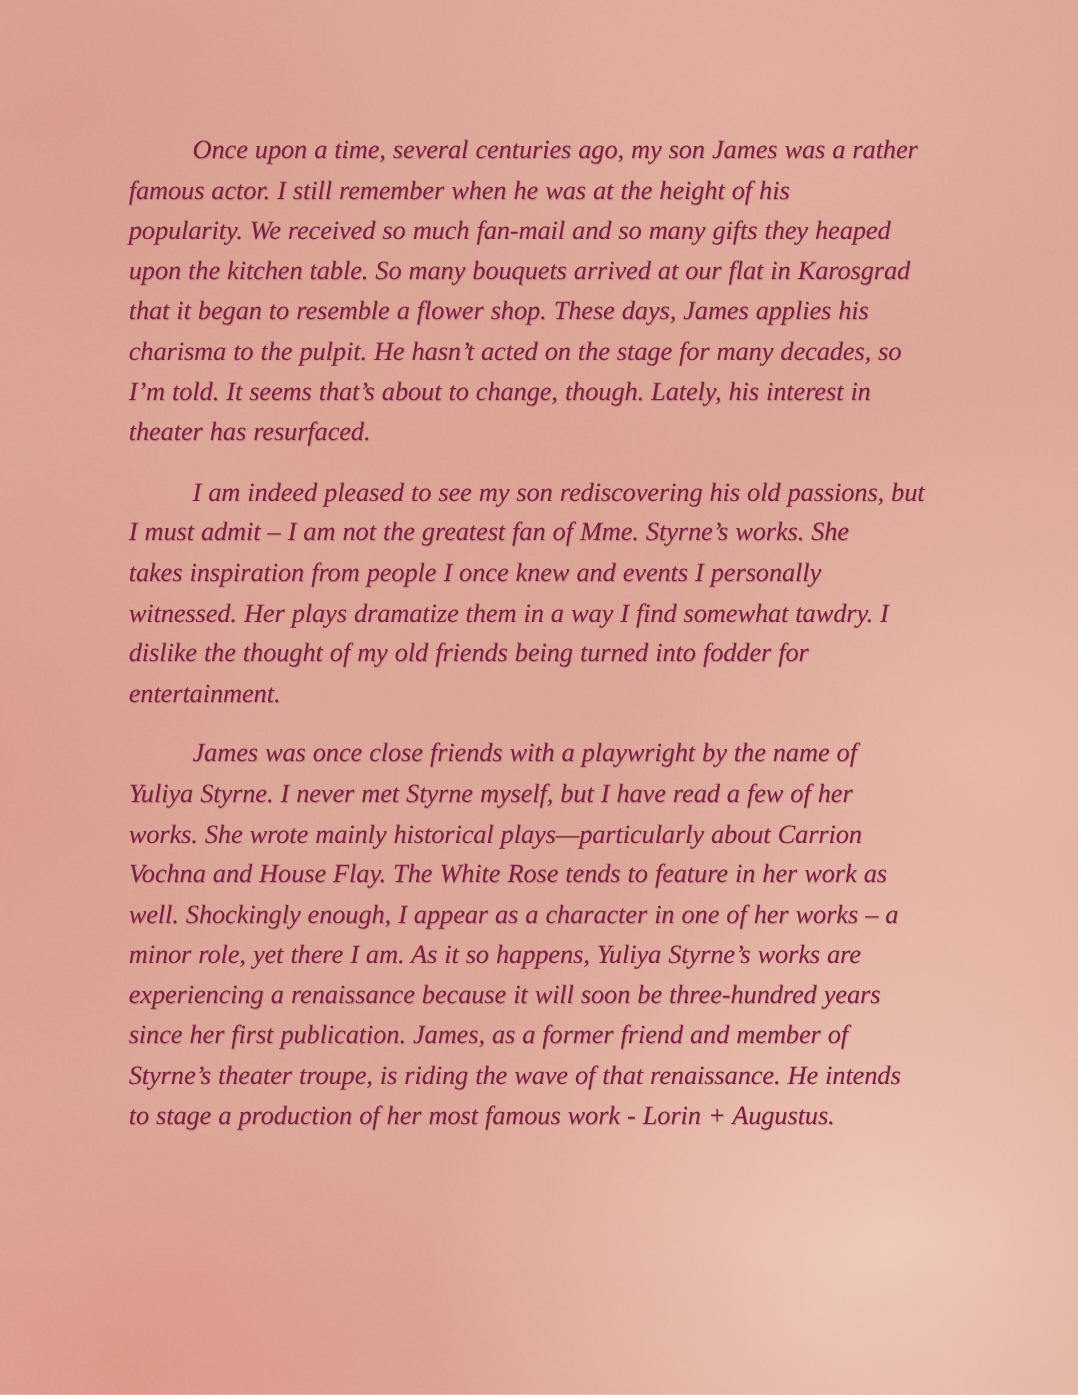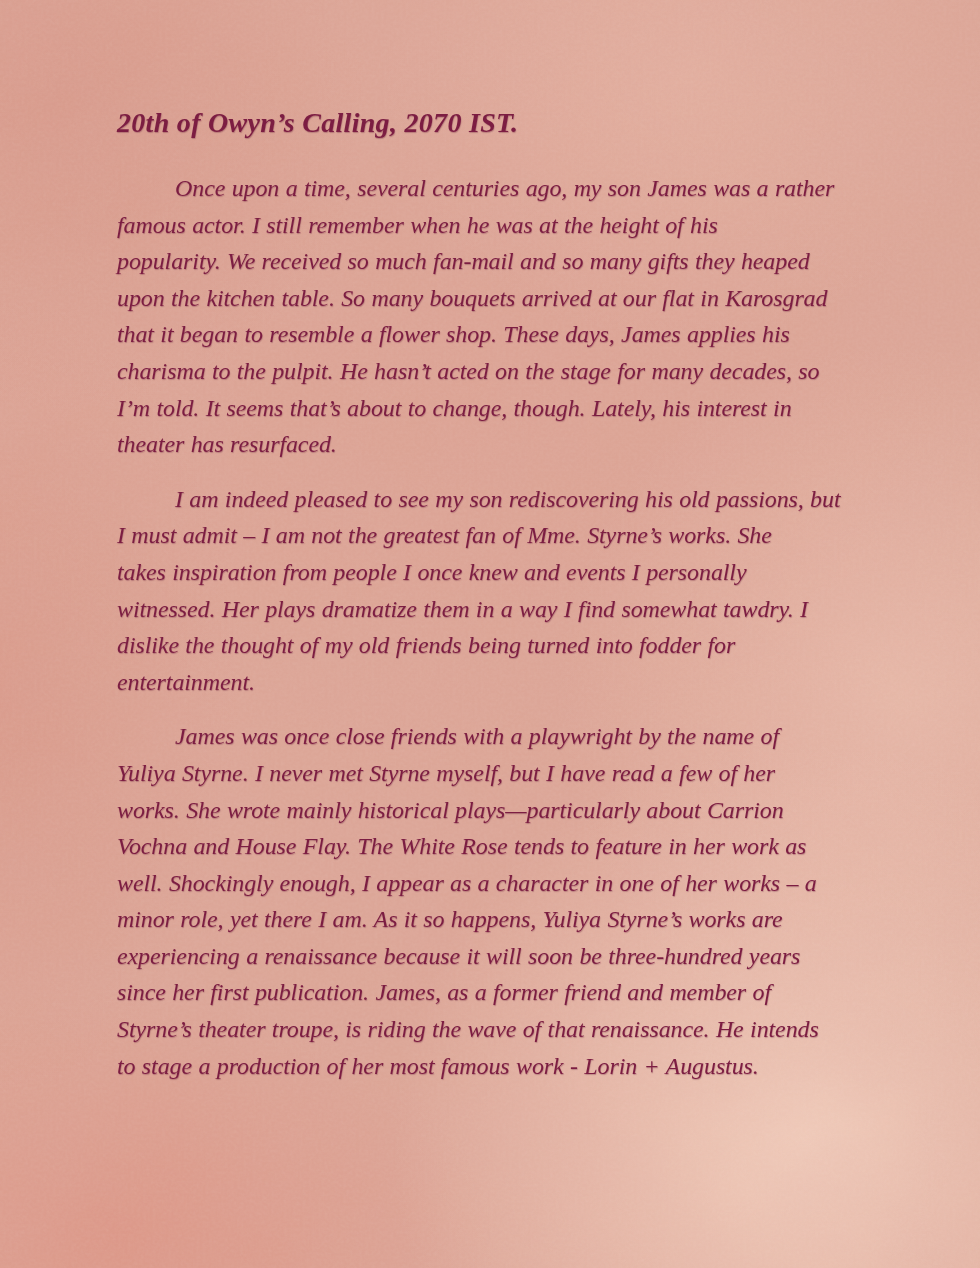--- a/index.html
+++ b/index.html
@@ -63,21 +63,20 @@
       <filter id="grain" x="0" y="0" width="100%" height="100%">
         <feTurbulence type="fractalNoise" baseFrequency="0.32" numOctaves="2" seed="3" result="g"></feTurbulence>
         <feColorMatrix in="g" type="matrix" values="0 0 0 0 0.98  0 0 0 0 0.90  0 0 0 0 0.86  0.4 0.4 0 0 -0.28"></feColorMatrix>
       </filter>
     </defs>
     <rect width="980" height="1268" filter="url(#mottle)" opacity="0.32"></rect>
     <rect width="980" height="1268" filter="url(#grain)" opacity="0.16"></rect>
   </svg>
 
   <div class="content">
-    <h2 class="entry-date">20th of Owyn’s Calling, 2070 IST.</h2>
     <p class="entry-paragraph">Once upon a time, several centuries ago, my son James was a rather
 famous actor. I still remember when he was at the height of his
 popularity. We received so much fan-mail and so many gifts they heaped
 upon the kitchen table. So many bouquets arrived at our flat in Karosgrad
 that it began to resemble a flower shop. These days, James applies his
 charisma to the pulpit. He hasn’t acted on the stage for many decades, so
 I’m told. It seems that’s about to change, though. Lately, his interest in
 theater has resurfaced.</p>
     <p class="entry-paragraph">I am indeed pleased to see my son rediscovering his old passions, but
 I must admit – I am not the greatest fan of Mme. Styrne’s works. She

